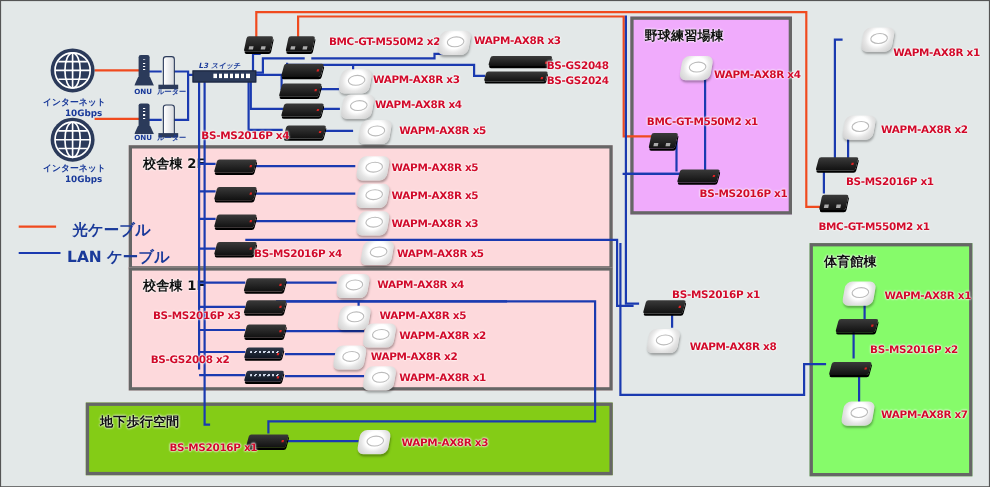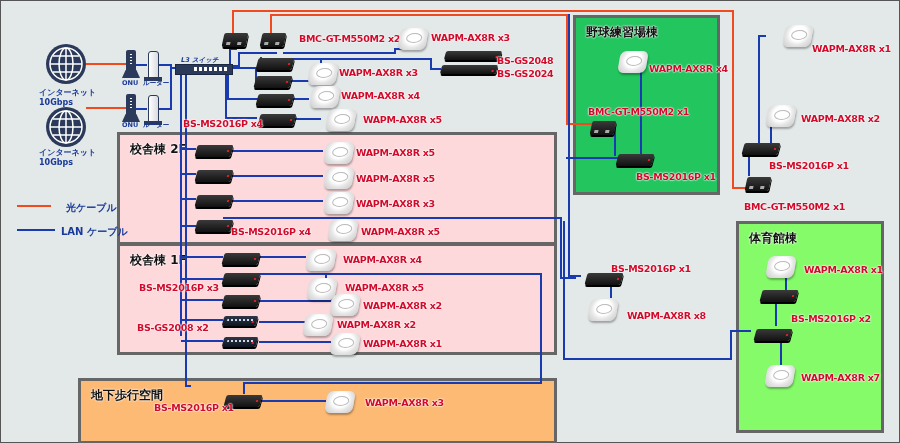--- a/index.html
+++ b/index.html
@@ -2,23 +2,23 @@
 <html><head>
 <meta charset="utf-8">
 <style>
   html,body{margin:0;padding:0;}
   body{width:900px;height:443px;overflow:hidden;background:#fff;font-family:"DejaVu Sans",sans-serif;}
   #canvas{position:relative;width:898px;height:441px;background:#e3e8e8;border:1px solid #555;}
   .title{position:absolute;left:18px;top:8px;font-size:21px;font-weight:bold;color:#111;letter-spacing:-1px;}
   .zone{position:absolute;border:3px solid #666;box-sizing:border-box;}
   .zone-label{position:absolute;left:10px;top:6px;font-size:12px;font-weight:bold;color:#111;text-shadow:0 0 2px #fff,0 0 2px #fff;}
   .lbl{position:absolute;font-size:9.5px;font-weight:bold;color:#d10a2a;white-space:nowrap;text-shadow:0 0 2px #fff,0 0 2px #fff,0 0 1px #fff;letter-spacing:-0.3px;}
-  .blue-lbl{position:absolute;font-size:8px;font-weight:bold;color:#1a3a9a;white-space:nowrap;text-align:left;line-height:10px;}
+  .blue-lbl{position:absolute;font-size:8px;font-weight:bold;color:#1a3a9a;white-space:nowrap;text-align:right;line-height:10px;}
   .small-lbl{position:absolute;font-size:6.5px;font-weight:bold;color:#1a3a9a;white-space:nowrap;}
-  .legend-lbl{position:absolute;font-size:10px;font-weight:bold;color:#1a3a9a;white-space:nowrap;}
+  .legend-lbl{position:absolute;font-size:14px;font-weight:bold;color:#1a3a9a;white-space:nowrap;}
   svg.wires{position:absolute;left:0;top:0;width:898px;height:441px;pointer-events:none;}
   .switch{position:absolute;width:36px;height:12px;background:linear-gradient(#3a3a3a,#111);border-radius:2px;transform:skewX(-15deg);box-shadow:1px 2px 0 #000;}
   .switch::after{content:"";position:absolute;right:3px;top:5px;width:2px;height:2px;background:#d22;}
   .switch.wide{width:56px;height:9px;}
   .switch.gs{width:34px;height:10px;background:linear-gradient(#2d3748,#0e1420);}
   .switch.gs::before{content:"";position:absolute;left:4px;right:4px;top:3px;height:2px;background:repeating-linear-gradient(90deg,#cfd8e8 0 2px,transparent 2px 4px);}
   .conv{position:absolute;width:24px;height:14px;background:linear-gradient(#3a3a3a,#111);border-radius:2px;transform:skewX(-12deg);box-shadow:1px 2px 0 #000;}
   .conv::before{content:"";position:absolute;left:4px;bottom:2px;width:4px;height:3px;background:#aaa;}
   .conv::after{content:"";position:absolute;right:5px;bottom:2px;width:4px;height:3px;background:#aaa;}
   .ap{position:absolute;width:28px;height:22px;background:radial-gradient(ellipse at 50% 40%,#fff 0 40%,#e6e6e6 60%,#c9c9c9 100%);border-radius:6px;transform:skewX(-10deg);box-shadow:1px 2px 2px rgba(0,0,0,.3);}
@@ -38,24 +38,24 @@
 
 <div id="canvas">
 
 
   <div class="zone" style="left:116px;top:131px;width:440px;height:113px;background:#fdd9dc;">
     <div class="zone-label">校舎棟 2F</div>
   </div>
   <div class="zone" style="left:116px;top:242px;width:440px;height:112px;background:#fdd9dc;">
     <div class="zone-label">校舎棟 1F</div>
   </div>
-  <div class="zone" style="left:77px;top:365px;width:479px;height:66px;background:#fdba74;margin-top:12px;">
+  <div class="zone" style="left:77px;top:365px;width:479px;height:66px;background:#84cc16;">
     <div class="zone-label">地下歩行空間</div>
   </div>
-  <div class="zone" style="left:572px;top:14px;width:147px;height:180px;background:#22c55e;">
+  <div class="zone" style="left:572px;top:14px;width:147px;height:180px;background:#f0abfc;">
     <div class="zone-label">野球練習場棟</div>
   </div>
   <div class="zone" style="left:735px;top:220px;width:148px;height:212px;background:#86fb6a;">
     <div class="zone-label">体育館棟</div>
   </div>
 
   <svg class="wires" viewBox="0 0 898 441">
     <g fill="none" stroke="#f04a1e" stroke-width="2">
       <path d="M85 63 H128"></path>
       <path d="M85 107 H128"></path>

